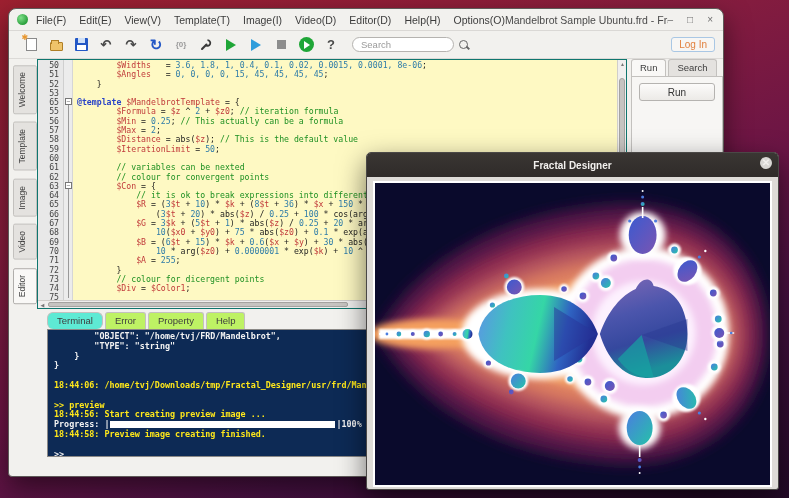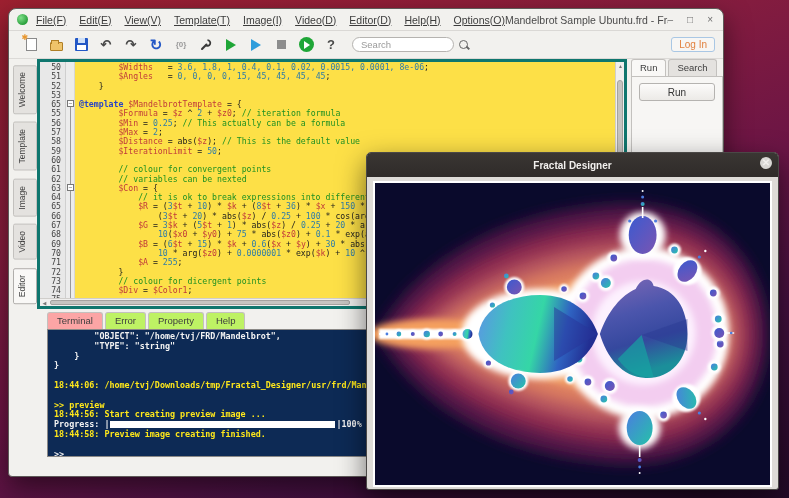--- a/index.html
+++ b/index.html
@@ -15,21 +15,21 @@
     font-family:"Liberation Sans",sans-serif;
     background:linear-gradient(160deg,var(--desktop-top) 0%,#871d3e 32%,#6b1545 55%,#451040 75%,var(--desktop-bottom) 100%);
     position:relative;
   }
   
   .mainwin{position:absolute;left:8px;top:8px;width:716px;height:469px;background:var(--window-bg);
     border:1px solid #5e5a58;border-radius:8px 8px 4px 4px;box-shadow:0 10px 26px rgba(0,0,0,.5);}
   .titlebar{height:22px;display:flex;align-items:center;padding:0 10px 0 8px;border-bottom:1px solid #dad8d5;}
   .appicon{width:11px;height:11px;border-radius:50%;background:radial-gradient(circle at 35% 35%,#7fe08a,#2ba03c 70%);margin-right:8px;flex:0 0 auto;}
   .menus{display:flex;gap:13px;font-size:10.5px;color:#3c3c3c;}
-  .menus span{cursor:default;text-decoration:underline;}
+  .menus span{cursor:default;}
   .wintitle{flex:1;text-align:center;font-size:10.5px;color:#4a4a4a;padding-right:20px;white-space:nowrap;overflow:hidden;}
   .winctrls{display:flex;gap:14px;font-size:10px;color:#6f6f6f;}
   
   .toolbar{height:28px;display:flex;align-items:center;gap:9px;padding:0 8px 0 14px;border-bottom:1px solid #dcdad7;}
   .tico{display:inline-flex;align-items:center;justify-content:center;width:16px;height:16px;flex:0 0 auto;}
   .ic-new{position:relative;width:11px;height:13px;background:#fff;border:1px solid #8a8a8a;}
   .ic-new::after{content:"✱";position:absolute;left:-5px;top:-6px;font-size:8px;color:#e8972f;}
   .ic-open{position:relative;width:13px;height:9px;background:#efc46a;border:1px solid #b07f26;border-radius:1px;margin-top:3px;}
   .ic-open::before{content:"";position:absolute;left:0;top:-3px;width:6px;height:3px;background:#efc46a;border:1px solid #b07f26;border-bottom:none;}
   .ic-save{position:relative;width:13px;height:13px;background:var(--accent-blue);border-radius:1px;}
@@ -50,21 +50,21 @@
   .ic-mag{position:relative;width:12px;height:12px;}
   .ic-mag::before{content:"";position:absolute;left:1px;top:1px;width:7px;height:7px;border:1.4px solid #666;border-radius:50%;}
   .ic-mag::after{content:"";position:absolute;left:8px;top:8px;width:4px;height:1.6px;background:#666;transform:rotate(45deg);}
   .login{margin-left:auto;border:1px solid #a9c7e4;border-radius:3px;background:#f7f6f4;color:var(--login-orange);font-size:10px;padding:1px 7px;cursor:pointer;font-family:"Liberation Sans",sans-serif;}
   
   .side{position:absolute;left:4px;top:56px;width:24px;display:flex;flex-direction:column;gap:8px;}
   .vtab{writing-mode:vertical-rl;transform:rotate(180deg);font-size:8.5px;color:#3e3e3e;background:#e4e2df;
     border:1px solid #c3c1be;border-radius:2px;padding:6px 3px;text-align:center;cursor:pointer;}
   .vtab.active{background:#f9f8f6;border-color:#b0aeab;}
   
-  .editor{position:absolute;left:28px;top:50px;width:590px;height:250px;background:#fde047;border:3px solid #0f766e;display:flex;overflow:hidden;}
+  .editor{position:absolute;left:28px;top:50px;width:590px;height:250px;background:#fef9c3;border:1px solid #0f766e;display:flex;overflow:hidden;}
   .gutter{width:26px;background:#e8e8e8;border-right:1px solid #cfcfcf;text-align:right;padding:1px 4px 0 0;flex:0 0 auto;}
   .foldcol{width:9px;background:#ececec;border-right:1px solid #d6d6d6;position:relative;flex:0 0 auto;}
   .codearea{flex:1;padding:1px 0 0 4px;position:relative;overflow:hidden;}
   .ln,.cl{height:9.3px;line-height:9.3px;font-size:8.2px;font-family:"DejaVu Sans Mono",monospace;white-space:pre;}
   .ln{color:#444;}
   .s-o{color:var(--syntax-plain);} .s-v{color:var(--syntax-var);text-align:center;} .s-n{color:var(--syntax-num);}
   .s-c{color:var(--syntax-comment);} .s-k{color:var(--syntax-keyword);font-weight:bold;}
   .foldbox{position:absolute;left:1px;width:7px;height:7px;border:1px solid #777;background:#fff;font-size:6px;line-height:5px;text-align:center;color:#333;cursor:pointer;}
   .foldline{position:absolute;left:4px;width:1px;background:#999;}
   .vsb{position:absolute;right:0;top:0;width:9px;height:242px;background:#f0efee;border-left:1px solid #d0cecb;}
@@ -77,21 +77,21 @@
   .rpanel{position:absolute;left:622px;top:50px;width:92px;height:250px;}
   .rtabs{display:flex;gap:2px;height:17px;}
   .rtab{font-size:9.5px;color:#3e3e3e;background:#e4e2df;border:1px solid #c3c1be;border-bottom:none;border-radius:3px 3px 0 0;padding:2px 8px;cursor:pointer;}
   .rtab.active{background:#f9f8f6;}
   .rbody{border:1px solid #c3c1be;background:#f7f6f4;height:233px;padding-top:6px;}
   .runbtn{display:block;margin:0 auto;width:76px;height:18px;font-size:10px;color:#333;background:linear-gradient(#fcfbfa,#eceae7);
     border:1px solid #b5b3b0;border-radius:3px;cursor:pointer;font-family:"Liberation Sans",sans-serif;}
   
   .btabs{position:absolute;left:38px;top:303px;display:flex;gap:2px;height:17px;}
   .btab{font-size:9.5px;color:#3e3e3e;background:#bef264;border:1px solid #c3c1be;border-bottom:none;border-radius:3px 3px 0 0;padding:2px 9px;cursor:pointer;}
-  .btab.active{background:#fca5a5;}
+  .btab.active{background:#5eead4;border-radius:6px;}
   .terminal{position:absolute;left:38px;top:320px;width:576px;height:128px;background:var(--terminal-bg);
     border:1px solid #8a8886;padding:2px 6px;overflow:hidden;}
   .trow{min-height:9.8px;line-height:9.8px;font-size:8.4px;font-family:"DejaVu Sans Mono",monospace;font-weight:bold;white-space:pre;}
   .tl-w{color:var(--terminal-white);} .tl-y{color:var(--terminal-yellow);}
   .pbar{display:inline-block;width:225px;height:7px;background:#fff;border:1px solid #fff;vertical-align:middle;margin:0 1px;}
   
   .fwin{position:absolute;left:366px;top:152px;width:413px;height:338px;background:#dedbd7;border:1px solid #4a4846;
     border-radius:5px 5px 3px 3px;box-shadow:0 10px 28px rgba(0,0,0,.55);z-index:5;}
   .ftitle{height:24px;background:linear-gradient(var(--fractal-title-bg),#2f2b29);border-radius:4px 4px 0 0;
     display:flex;align-items:center;justify-content:center;position:relative;}
@@ -215,22 +215,22 @@
         <div class="cl"><span class="s-o">        </span><span class="s-v">$Angles</span><span class="s-o">   = </span><span class="s-n">0, 0, 0, 0, 15, 45, 45, 45, 45</span><span class="s-o">;</span></div>
         <div class="cl"><span class="s-o">    }</span></div>
         <div class="cl"></div>
         <div class="cl"><span class="s-k">@template </span><span class="s-v">$MandelbrotTemplate</span><span class="s-o"> = {</span></div>
         <div class="cl"><span class="s-o">        </span><span class="s-v">$Formula</span><span class="s-o"> = </span><span class="s-v">$z</span><span class="s-o"> ^ </span><span class="s-n">2</span><span class="s-o"> + </span><span class="s-v">$z0</span><span class="s-o">; </span><span class="s-c">// iteration formula</span></div>
         <div class="cl"><span class="s-o">        </span><span class="s-v">$Min</span><span class="s-o"> = </span><span class="s-n">0.25</span><span class="s-o">; </span><span class="s-c">// This actually can be a formula</span></div>
         <div class="cl"><span class="s-o">        </span><span class="s-v">$Max</span><span class="s-o"> = </span><span class="s-n">2</span><span class="s-o">;</span></div>
         <div class="cl"><span class="s-o">        </span><span class="s-v">$Distance</span><span class="s-o"> = abs(</span><span class="s-v">$z</span><span class="s-o">); </span><span class="s-c">// This is the default value</span></div>
         <div class="cl"><span class="s-o">        </span><span class="s-v">$IterationLimit</span><span class="s-o"> = </span><span class="s-n">50</span><span class="s-o">;</span></div>
         <div class="cl"></div>
+        <div class="cl"><span class="s-o">        </span><span class="s-c">// variables can be nexted</span></div>
         <div class="cl"><span class="s-o">        </span><span class="s-c">// colour for convergent points</span></div>
-        <div class="cl"><span class="s-o">        </span><span class="s-c">// variables can be nexted</span></div>
         <div class="cl"><span class="s-o">        </span><span class="s-v">$Con</span><span class="s-o"> = {</span></div>
         <div class="cl"><span class="s-o">            </span><span class="s-c">// it is ok to break expressions into different lin</span></div>
         <div class="cl"><span class="s-o">            </span><span class="s-v">$R</span><span class="s-o"> = (</span><span class="s-n">3</span><span class="s-v">$t</span><span class="s-o"> + </span><span class="s-n">10</span><span class="s-o">) * </span><span class="s-v">$k</span><span class="s-o"> + (</span><span class="s-n">8</span><span class="s-v">$t</span><span class="s-o"> + </span><span class="s-n">36</span><span class="s-o">) * </span><span class="s-v">$x</span><span class="s-o"> + </span><span class="s-n">150</span><span class="s-o"> * abs(</span></div>
         <div class="cl"><span class="s-o">                (</span><span class="s-n">3</span><span class="s-v">$t</span><span class="s-o"> + </span><span class="s-n">20</span><span class="s-o">) * abs(</span><span class="s-v">$z</span><span class="s-o">) / </span><span class="s-n">0.25</span><span class="s-o"> + </span><span class="s-n">100</span><span class="s-o"> * cos(arg(</span><span class="s-v">$z</span></div>
         <div class="cl"><span class="s-o">            </span><span class="s-v">$G</span><span class="s-o"> = </span><span class="s-n">3</span><span class="s-v">$k</span><span class="s-o"> + (</span><span class="s-n">5</span><span class="s-v">$t</span><span class="s-o"> + </span><span class="s-n">1</span><span class="s-o">) * abs(</span><span class="s-v">$z</span><span class="s-o">) / </span><span class="s-n">0.25</span><span class="s-o"> + </span><span class="s-n">20</span><span class="s-o"> * arg(</span><span class="s-v">$z</span></div>
         <div class="cl"><span class="s-o">                </span><span class="s-n">10</span><span class="s-o">(</span><span class="s-v">$x0</span><span class="s-o"> + </span><span class="s-v">$y0</span><span class="s-o">) + </span><span class="s-n">75</span><span class="s-o"> * abs(</span><span class="s-v">$z0</span><span class="s-o">) + </span><span class="s-n">0.1</span><span class="s-o"> * exp(abs(</span></div>
         <div class="cl"><span class="s-o">            </span><span class="s-v">$B</span><span class="s-o"> = (</span><span class="s-n">6</span><span class="s-v">$t</span><span class="s-o"> + </span><span class="s-n">15</span><span class="s-o">) * </span><span class="s-v">$k</span><span class="s-o"> + </span><span class="s-n">0.6</span><span class="s-o">(</span><span class="s-v">$x</span><span class="s-o"> + </span><span class="s-v">$y</span><span class="s-o">) + </span><span class="s-n">30</span><span class="s-o"> * abs(</span><span class="s-v">$z0</span><span class="s-o">)</span></div>
         <div class="cl"><span class="s-o">                </span><span class="s-n">10</span><span class="s-o"> * arg(</span><span class="s-v">$z0</span><span class="s-o">) + </span><span class="s-n">0.0000001</span><span class="s-o"> * exp(</span><span class="s-v">$k</span><span class="s-o">) + </span><span class="s-n">10</span><span class="s-o"> ^ (</span><span class="s-v">$k</span></div>
         <div class="cl"><span class="s-o">            </span><span class="s-v">$A</span><span class="s-o"> = </span><span class="s-n">255</span><span class="s-o">;</span></div>
         <div class="cl"><span class="s-o">        }</span></div>

